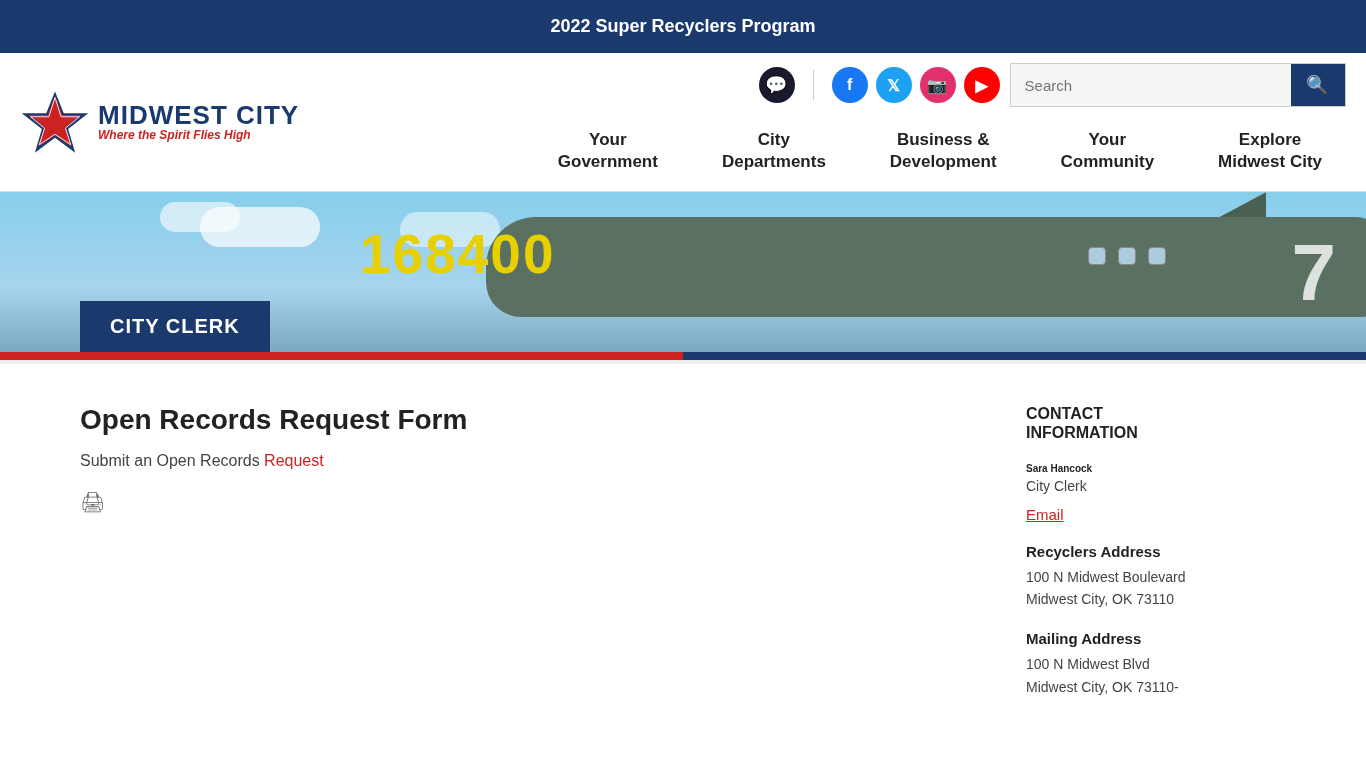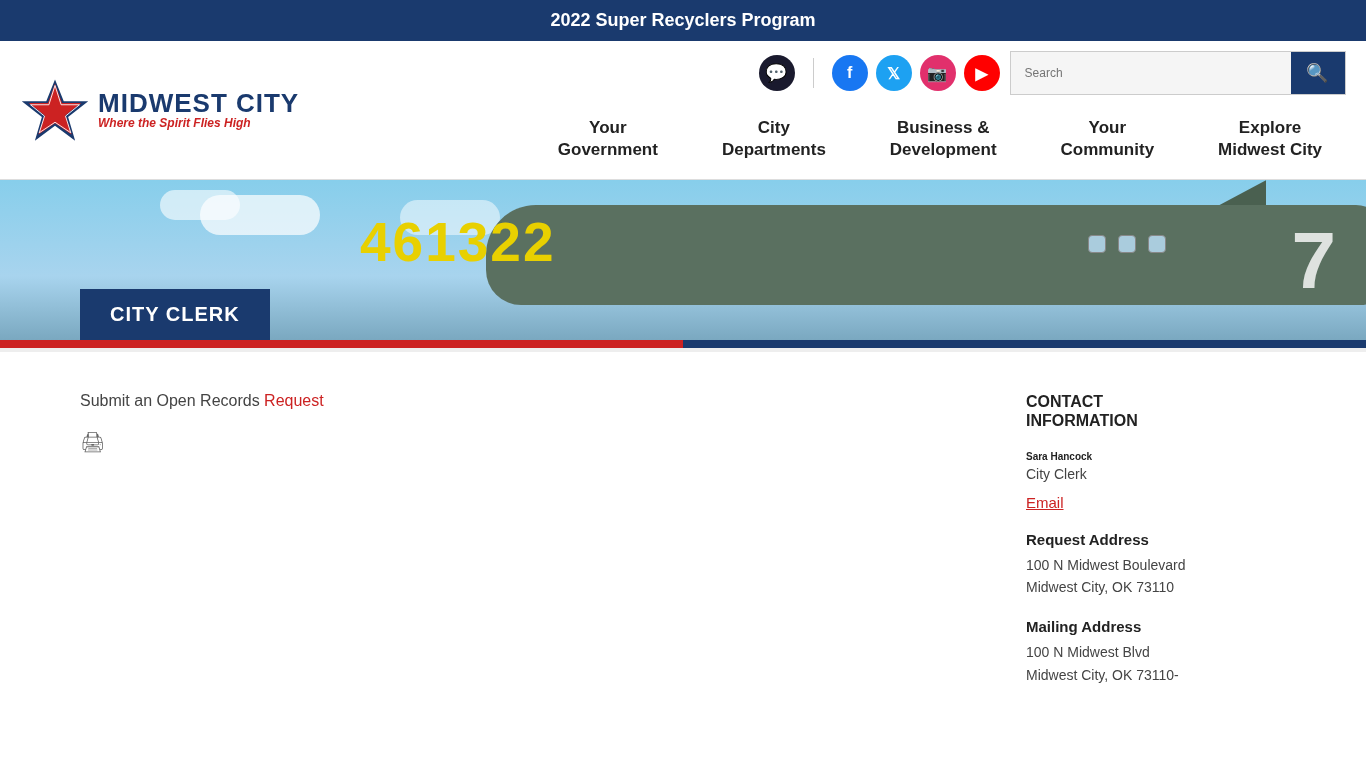--- a/index.html
+++ b/index.html
@@ -3,21 +3,21 @@
   <meta charset="utf-8">
   <style>
     * { margin: 0; padding: 0; box-sizing: border-box; }
     body { font-family: Arial, sans-serif; width: 1366px; overflow-x: hidden; background: #fff; }
 
     
     .top-banner {
       background: #1a3a6e;
       color: #fff;
       text-align: center;
-      padding: 10px;
+      padding: 16px;
       font-size: 18px;
       font-weight: bold;
     }
 
     
     .header {
       display: flex;
       align-items: center;
       padding: 10px 20px;
       background: #fff;
@@ -122,21 +122,21 @@
       display: flex;
       border: 1px solid #ccc;
       background: #f5f5f5;
     }
 
     .search-input {
       width: 280px;
       padding: 10px 14px;
       border: none;
       background: #f5f5f5;
-      font-size: 12px;
+      font-size: 15px;
       outline: none;
     }
 
     .search-button {
       background: #1a3a6e;
       border: none;
       padding: 10px 16px;
       cursor: pointer;
       color: white;
       font-size: 18px;
@@ -368,52 +368,53 @@
   <div style="position:absolute;right:-20px;top:25px;width:900px;height:100px;background:#5a7060;border-radius:50px 30px 25px 35px;z-index:2;"></div>
 
   <div style="position:absolute;right:100px;top:0px;width:150px;height:80px;background:#4a6050;z-index:1;clip-path:polygon(0 100%, 100% 100%, 100% 0);"></div>
 
   <div style="position:absolute;right:200px;top:55px;z-index:3;display:flex;gap:12px;">
     <div style="width:18px;height:18px;background:#aaccdd;border-radius:4px;border:1px solid #888;"></div>
     <div style="width:18px;height:18px;background:#aaccdd;border-radius:4px;border:1px solid #888;"></div>
     <div style="width:18px;height:18px;background:#aaccdd;border-radius:4px;border:1px solid #888;"></div>
   </div>
 
-  <div style="position:absolute;left:360px;top:30px;font-size:55px;font-weight:900;color:#e8d000;z-index:3;letter-spacing:2px;">461322</div>
+  <div style="position:absolute;left:360px;top:30px;font-size:55px;font-weight:900;color:#e8d000;z-index:3;letter-spacing:2px;">168400</div>
 
   <div style="position:absolute;right:30px;top:35px;font-size:80px;font-weight:900;color:white;z-index:3;opacity:0.8;">7</div>
 
   <div class="city-clerk-badge">
     <span>CITY CLERK</span>
   </div>
 </div>
 
 <div class="color-bar"></div>
 
 <div style="height:4px;background:#eee;"></div>
 
 <div class="main-content">
 
 
   <div class="main-area">
+    <h1 class="page-title">Open Records Request Form</h1>
     <p class="page-subtitle">
       <span>Submit an Open Records </span><a href="#">Request</a>
     </p>
 
     <div class="print-icon" title="Print">🖨</div>
   </div>
 
   <div class="contact-info">
     <h2 class="contact-title">CONTACT<br>INFORMATION</h2>
     <div class="contact-name">Sara Hancock</div>
     <div class="contact-role">City Clerk</div>
     <a class="contact-email" href="#">
       <span>Email</span>
     </a>
-    <div class="contact-label">Request Address</div>
+    <div class="contact-label">Recyclers Address</div>
     <div class="contact-addr">
       <span>100 N Midwest Boulevard</span><br>
       <span>Midwest City, OK 73110</span>
     </div>
     <div class="contact-label">Mailing Address</div>
     <div class="contact-addr">
       <span>100 N Midwest Blvd</span><br>
       <span>Midwest City, OK 73110-</span>
     </div>
   </div>

